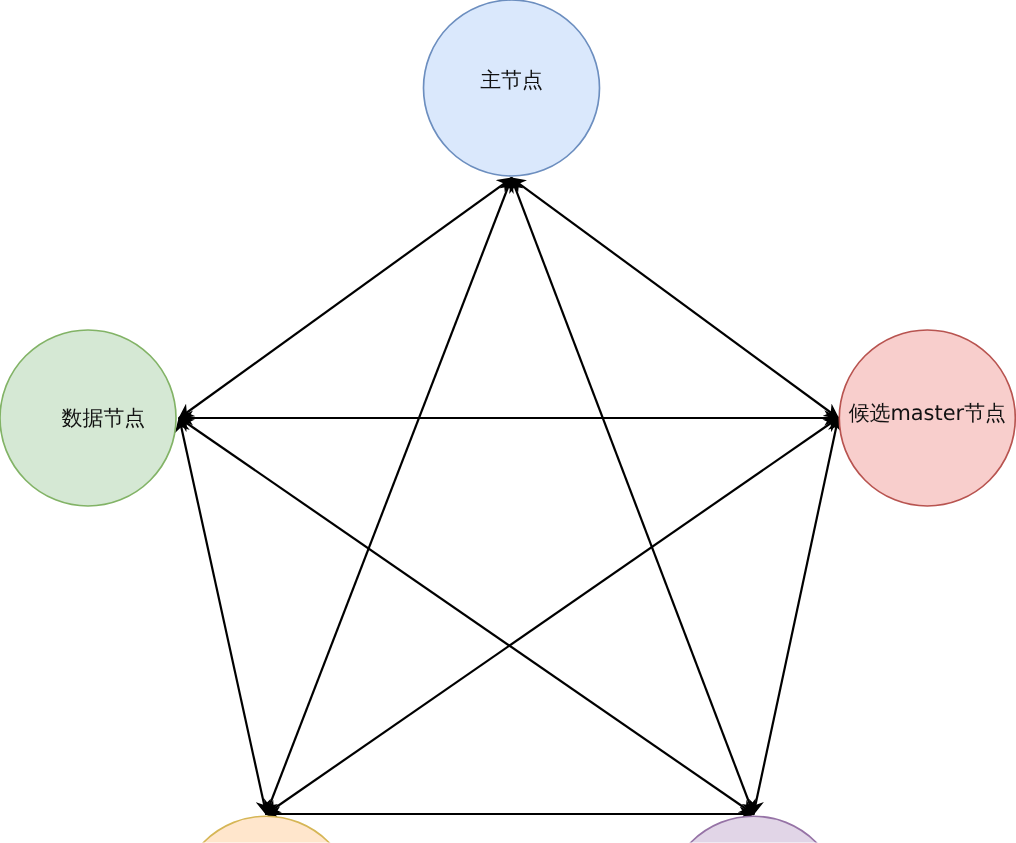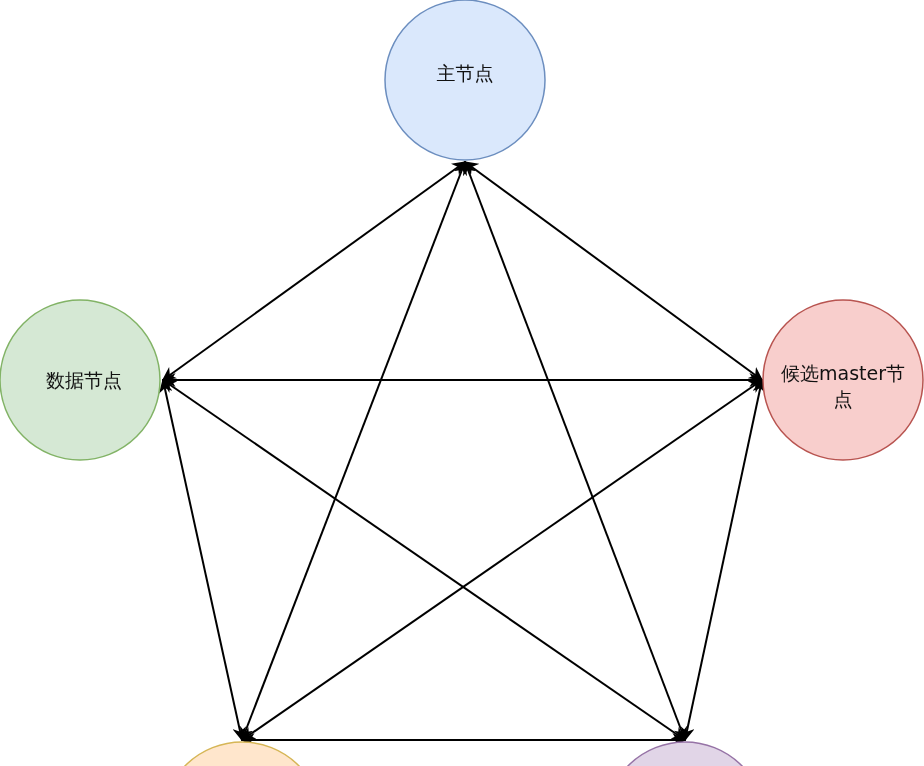--- a/index.html
+++ b/index.html
@@ -33,19 +33,19 @@
       <circle cx="80" cy="380" r="80" fill="#d5e8d4" stroke="#82b366" stroke-width="1.5"></circle>
       <circle cx="843" cy="380" r="80" fill="#f8cecc" stroke="#b85450" stroke-width="1.5"></circle>
       <circle cx="242" cy="822" r="80" fill="#ffe6cc" stroke="#d6b656" stroke-width="1.5"></circle>
       <circle cx="685" cy="822" r="80" fill="#e1d5e7" stroke="#9673a6" stroke-width="1.5"></circle>
     </g>
 </svg>
 
 <div class="node-label" style="left:395px; top:48px; width:140px; height:50px;">
   <span>主节点</span>
 </div>
-<div class="node-label" style="left:14px; top:355px; width:140px; height:50px;">
+<div class="node-label" style="left:24px; top:355px; width:140px; height:50px;">
   <span>数据节点</span>
 </div>
-<div class="node-label" style="left:763px; top:356px; width:160px; height:60px; flex-direction:column;">
+<div class="node-label" style="left:763px; top:346px; width:160px; height:60px; flex-direction:row;">
   <span>候选master节</span>
   <span>点</span>
 </div>
 
 </body></html>

